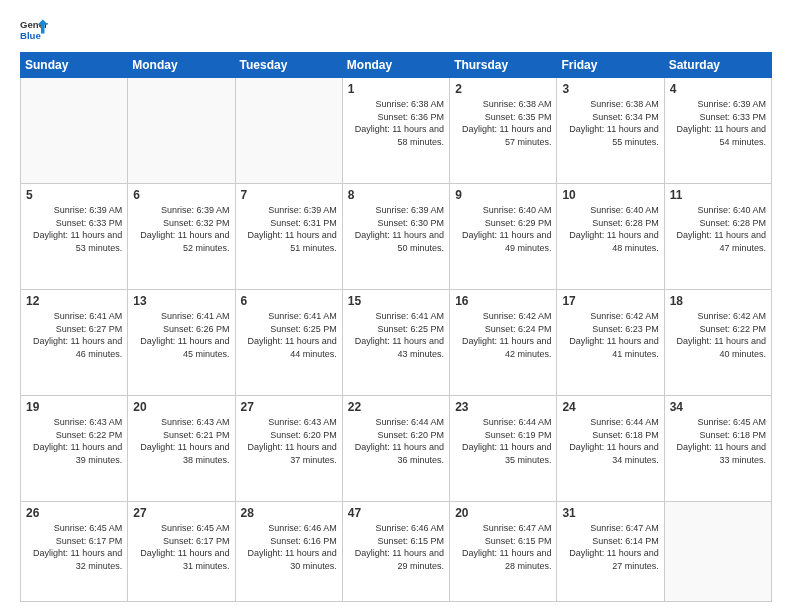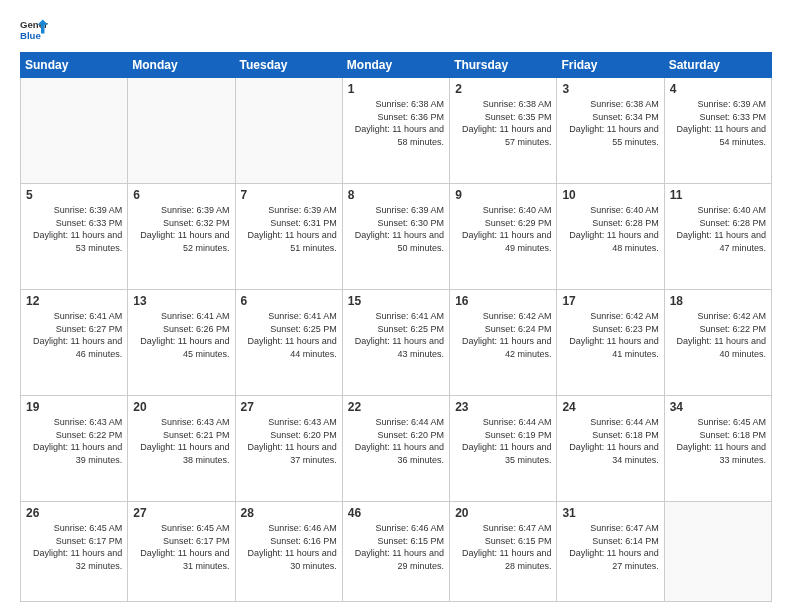--- a/index.html
+++ b/index.html
@@ -294,21 +294,21 @@
 Sunset: 6:17 PM
 Daylight: 11 hours and 31 minutes.</div>
           </td>
           <td>
             <span class="day-num">28</span>
             <div class="day-info" style="white-space: pre-line;">Sunrise: 6:46 AM
 Sunset: 6:16 PM
 Daylight: 11 hours and 30 minutes.</div>
           </td>
           <td>
-            <span class="day-num">46</span>
+            <span class="day-num">47</span>
             <div class="day-info" style="white-space: pre-line;">Sunrise: 6:46 AM
 Sunset: 6:15 PM
 Daylight: 11 hours and 29 minutes.</div>
           </td>
           <td>
             <span class="day-num">20</span>
             <div class="day-info" style="white-space: pre-line;">Sunrise: 6:47 AM
 Sunset: 6:15 PM
 Daylight: 11 hours and 28 minutes.</div>
           </td>

